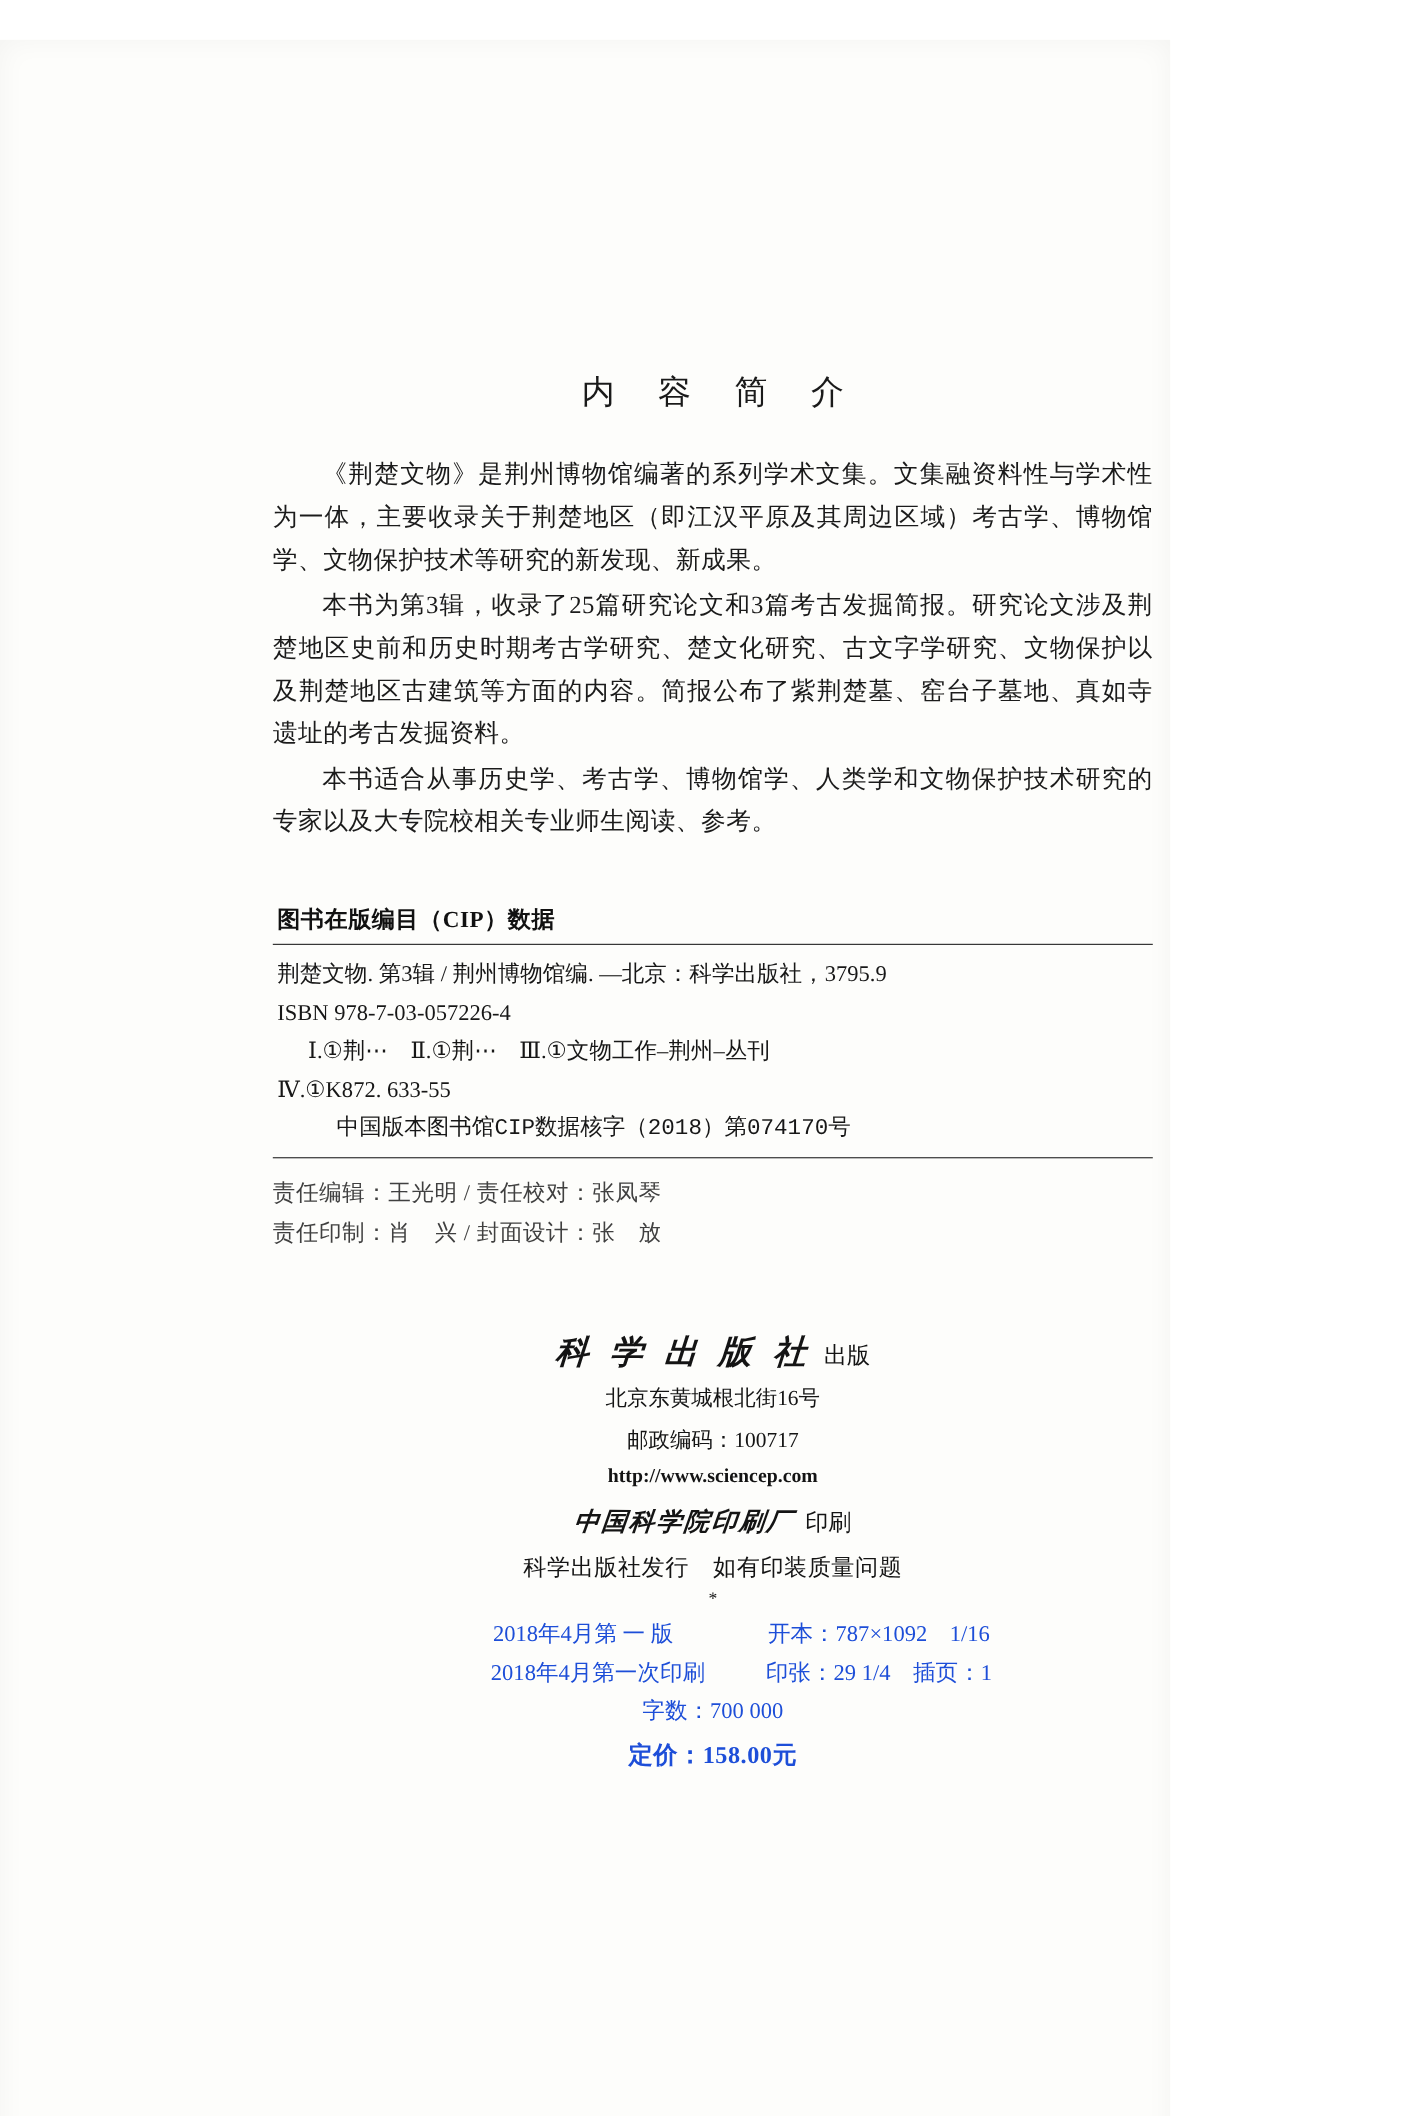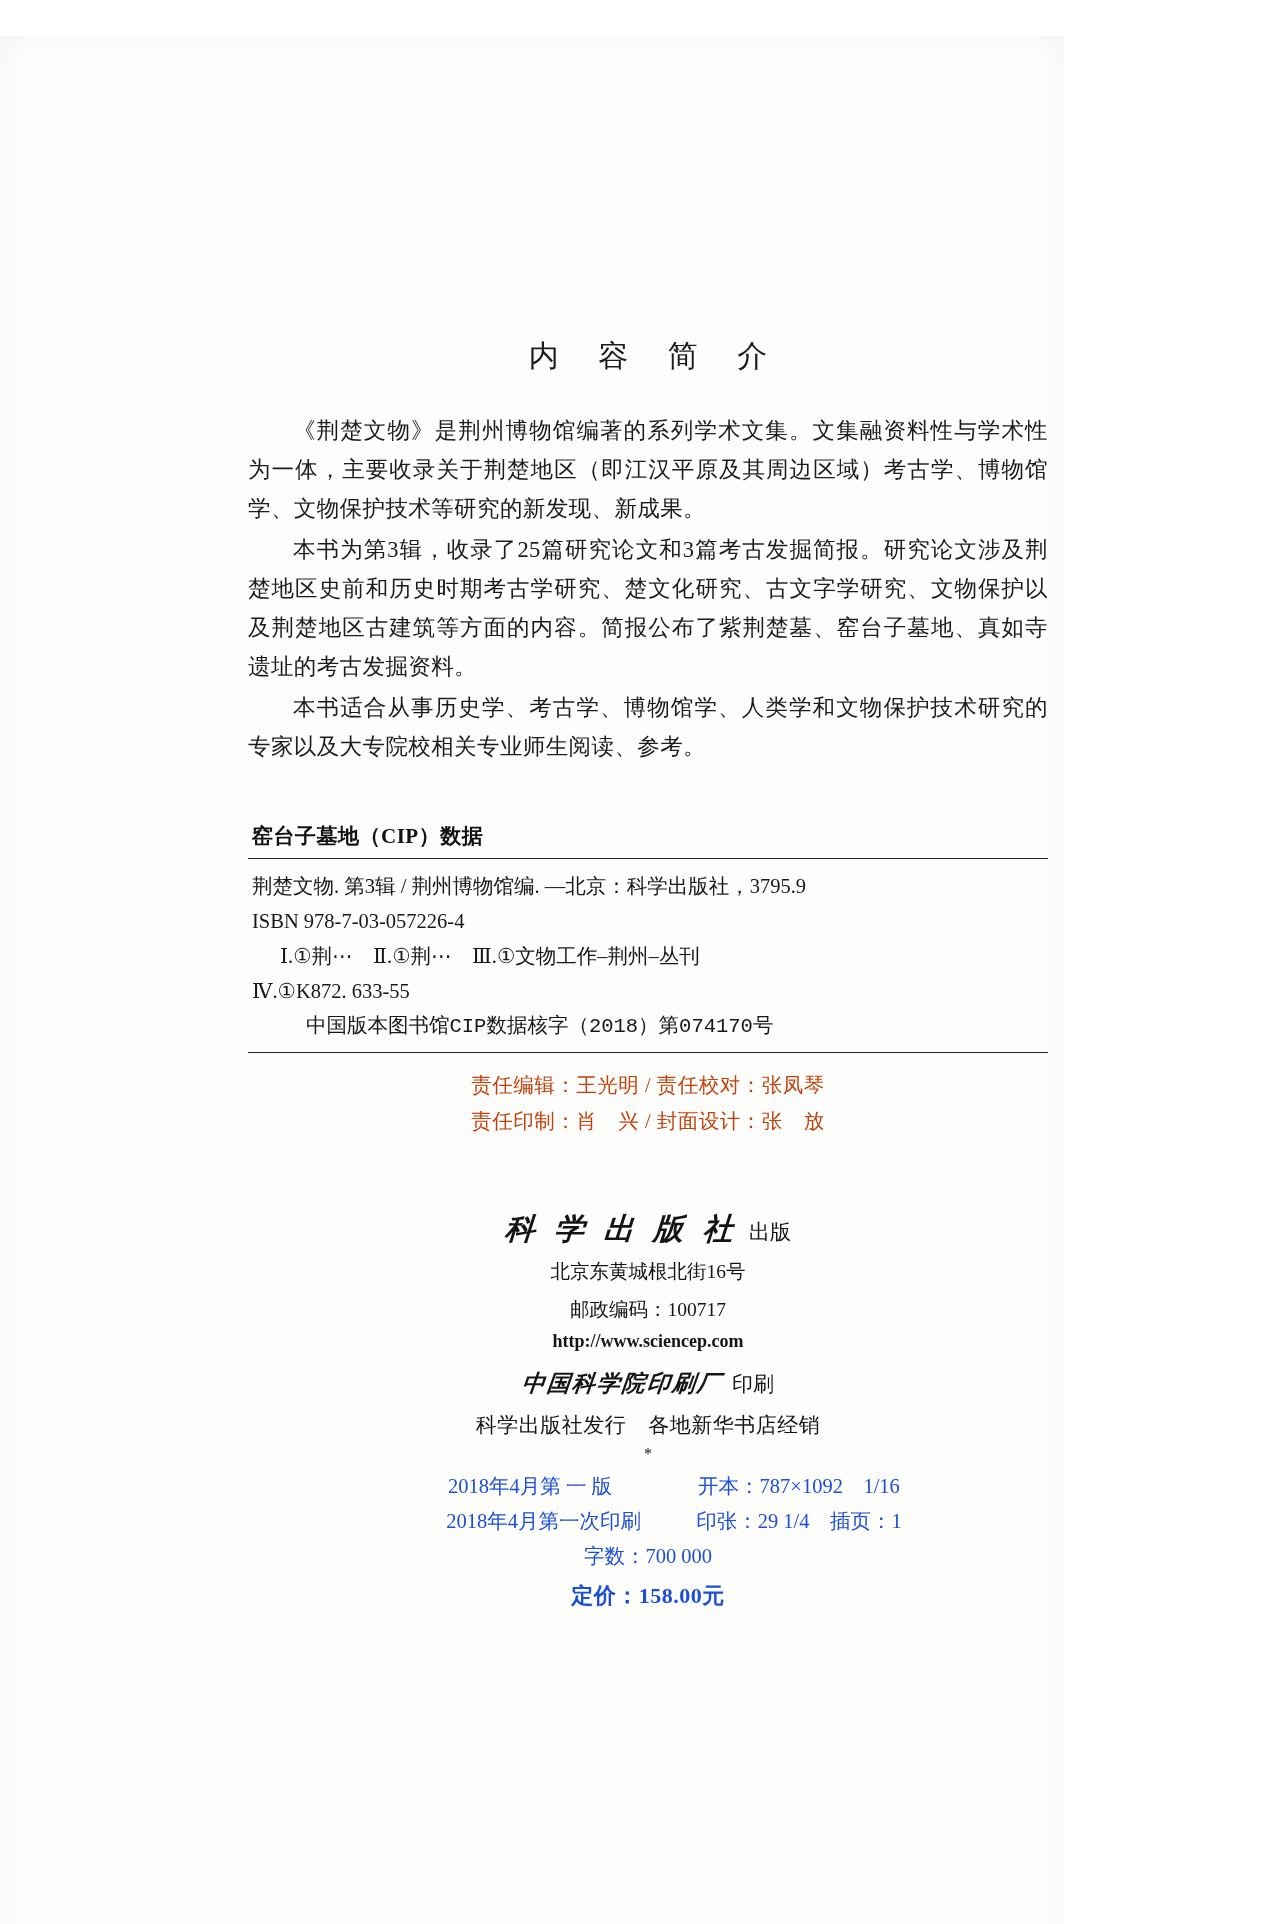--- a/index.html
+++ b/index.html
@@ -94,26 +94,25 @@
   .cip-lines .indent {
     padding-left: 32px;
   }
   .cip-lines .center-ish {
     padding-left: 58px;
     font-family: Liberation Mono, monospace;
   }
 
   
   .editors {
-    text-align: center;
     font-size: 20.5px;
     line-height: 36px;
     padding-top: 14px;
     letter-spacing: 0.5px;
-    color: #c2410c;
+    color: #404040;
   }
   .editors .row {
     white-space: nowrap;
   }
 
   
   .pub {
     margin-top: 70px;
     text-align: center;
     color: #141414;
@@ -210,21 +209,21 @@
 
     <div class="brief-title">内 容 简 介</div>
 
     <div class="brief-body">
       <p>《荆楚文物》是荆州博物馆编著的系列学术文集。文集融资料性与学术性为一体，主要收录关于荆楚地区（即江汉平原及其周边区域）考古学、博物馆学、文物保护技术等研究的新发现、新成果。</p>
       <p>本书为第3辑，收录了25篇研究论文和3篇考古发掘简报。研究论文涉及荆楚地区史前和历史时期考古学研究、楚文化研究、古文字学研究、文物保护以及荆楚地区古建筑等方面的内容。简报公布了紫荆楚墓、窑台子墓地、真如寺遗址的考古发掘资料。</p>
       <p>本书适合从事历史学、考古学、博物馆学、人类学和文物保护技术研究的专家以及大专院校相关专业师生阅读、参考。</p>
     </div>
 
     <div class="cip">
-      <div class="cip-heading">窑台子墓地（CIP）数据</div>
+      <div class="cip-heading">图书在版编目（CIP）数据</div>
       <div class="rule"></div>
       <div class="cip-lines">
         <div class="l">荆楚文物. 第3辑 / 荆州博物馆编. —北京：科学出版社，3795.9</div>
         <div class="l">ISBN 978-7-03-057226-4</div>
         <div class="l indent roman-wide">Ⅰ.①荆⋯　Ⅱ.①荆⋯　Ⅲ.①文物工作–荆州–丛刊</div>
         <div class="l">Ⅳ.①K872. 633-55</div>
         <div class="l center-ish">中国版本图书馆CIP数据核字（2018）第074170号</div>
       </div>
       <div class="rule"></div>
     </div>
@@ -240,21 +239,21 @@
       </div>
       <div class="pub-addr">北京东黄城根北街16号</div>
       <div class="pub-addr">邮政编码：100717</div>
       <div class="pub-url">http://www.sciencep.com</div>
 
       <div class="printer-line">
         <span class="brand">中国科学院印刷厂</span><span class="plain">印刷</span>
       </div>
 
       <div class="distrib">
-        <span>科学出版社发行</span><span class="sp"></span><span>各地新华书店经销</span>
+        <span>科学出版社发行</span><span class="sp"></span><span>如有印装质量问题</span>
       </div>
 
       <div class="star">*</div>
     </div>
 
     <div class="imprint">
       <div class="row">
         <span class="colA">2018年4月第 一 版</span><span class="colB">开本：787×1092　1/16</span>
       </div>
       <div class="row">

